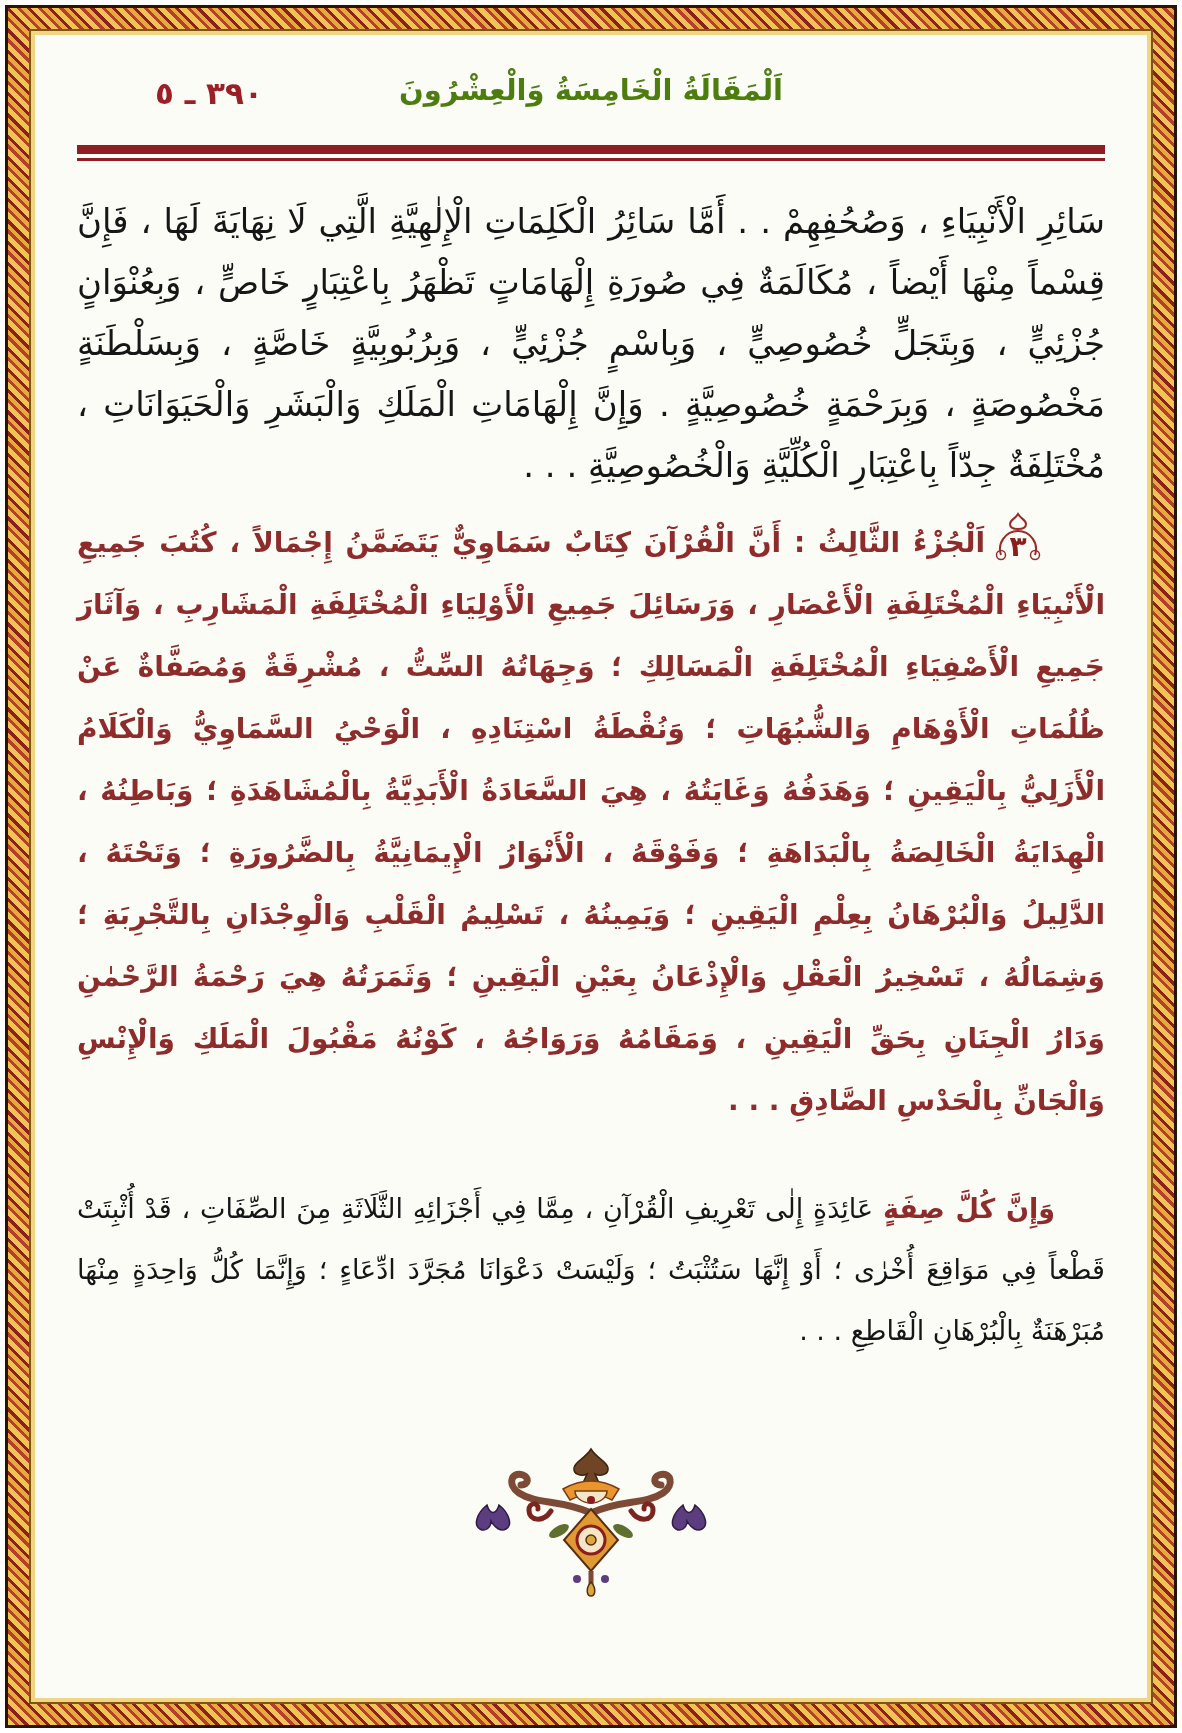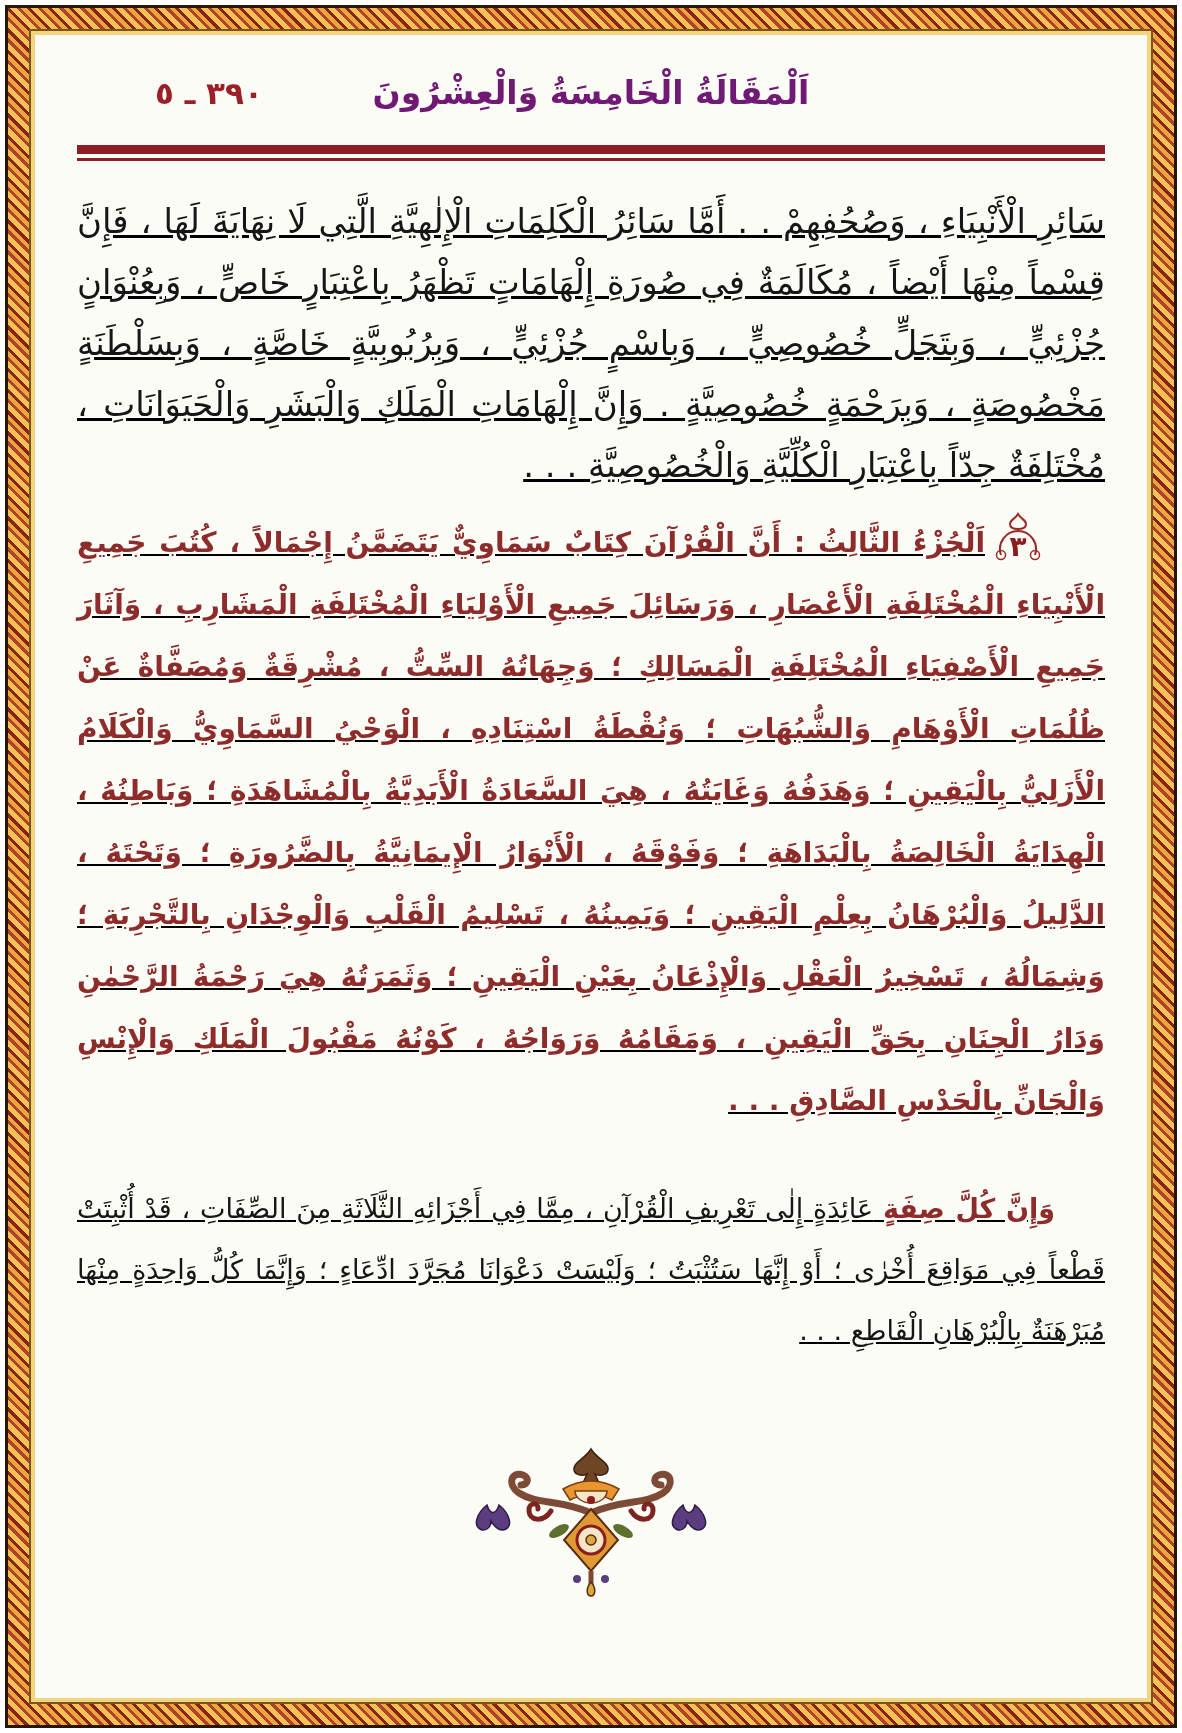--- a/index.html
+++ b/index.html
@@ -7,35 +7,34 @@
     position:relative; width:1182px; height:1733px;
     box-sizing:border-box; background:#ffffff; padding:5px;
     font-family:"DejaVu Sans", sans-serif;
   }
   .frame {
     height:100%; box-sizing:border-box;
     border:3px solid #271605;
     background: repeating-linear-gradient(45deg,
       #f1c355 0 5px, #b2402a 5px 8px, #e7a83c 8px 12px, #8a211c 12px 15px);
     padding:21px;
-    text-decoration:underline;
   }
   .inner {
     height:100%; box-sizing:border-box;
     background:#fcfcf7;
     border:2px solid #7a5517;
     box-shadow: inset 0 0 0 4px #f2d482;
     padding:28px 46px 0;
     direction:rtl;
   }
   .header { position:relative; height:78px; }
   .page-title {
     position:absolute; left:0; right:0; top:14px;
-    text-align:center; font-size:33px; font-weight:bold;
-    color:#701a75; letter-spacing:1px;
+    text-align:center; font-size:29px; font-weight:bold;
+    color:#4d7c0f; letter-spacing:1px;
   }
   .page-number {
     position:absolute; left:78px; top:16px;
     font-size:31px; font-weight:bold; color:#9b1f27;
     direction:ltr;
   }
   .rule-thick { height:9px;  background:#8f1d24; margin-top:8px; }
   .rule-thin  { height:3px;  background:#8f1d24; margin-top:4px; }
 
   p { margin:0; text-align:justify; }

